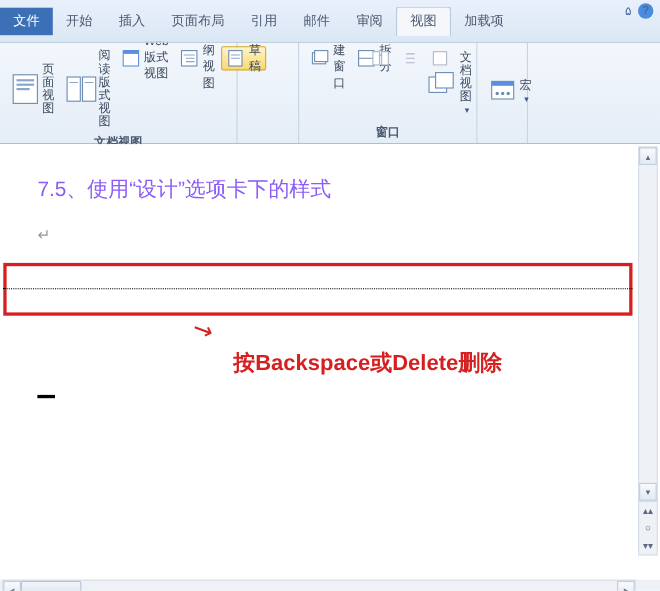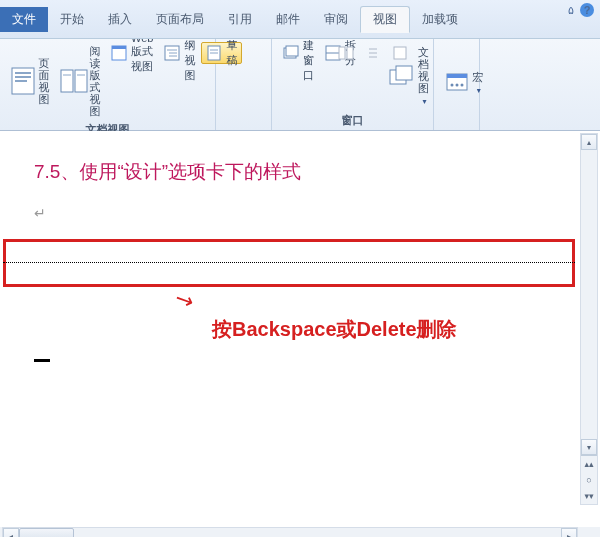--- a/index.html
+++ b/index.html
@@ -24,21 +24,21 @@
 .big-btn .lbl { font-size: 11px; color: #3a4a60; text-align: center; line-height: 12px; }
 .btn-list { display: flex; flex-direction: row; gap: 1px; }
 .btn-list > div { display: flex; align-items: center; gap: 4px; padding: 1px 4px; font-size: 11px; color: #3a4a60; border: 1px solid transparent; border-radius: 2px; cursor: pointer; height: 22px; }
 .btn-list .ico { width: 16px; height: 16px; display: flex; align-items: center; justify-content: center; }
 .btn-highlight { background: linear-gradient(#fef4c7, #fbd96e); border: 1px solid #d3a82e !important; }
 .drop-arrow { font-size: 8px; color: #3a5a90; margin-left: 2px; }
 
 
 .doc-wrap { position: relative; height: 396px; background: #fff; }
 .doc { position: absolute; left: 0; right: 22px; top: 0; bottom: 0; padding: 28px 34px; font-family: "SimSun", serif; }
-.heading { font-size: 19px; color: #be185d; font-weight: normal; }
+.heading { font-size: 19px; color: #8b5cf6; font-weight: normal; }
 .para-mark { color: #999; font-size: 14px; margin-top: 20px; }
 .red-box { position: absolute; left: 3px; right: 25px; top: 108px; height: 48px; border: 3px solid #d62020; background: #fff; }
 .dotted { position: absolute; left: 3px; right: 25px; top: 131px; border-top: 1px dotted #000; }
 .annotation-arrow { position: absolute; left: 175px; top: 156px; color: #d62020; font-size: 22px; transform: rotate(-25deg); }
 .annotation-text { position: absolute; left: 212px; top: 185px; color: #d62020; font-size: 20px; font-weight: bold; }
 .cursor-line { position: absolute; left: 34px; top: 228px; width: 16px; height: 3px; background: #000; }
 
 
 .vscroll { position: absolute; right: 2px; top: 2px; width: 18px; bottom: 22px; background: #eef2f7; border: 1px solid #d5dde8; display: flex; flex-direction: column; }
 .vscroll .arrow, .hscroll .arrow, .hscroll .cap { height: 16px; width: 16px; background: linear-gradient(#f8fafd,#e3eaf3); border: 1px solid #c0cddc; display: flex; align-items: center; justify-content: center; font-size: 8px; color: #5a6a80; cursor: pointer; }

